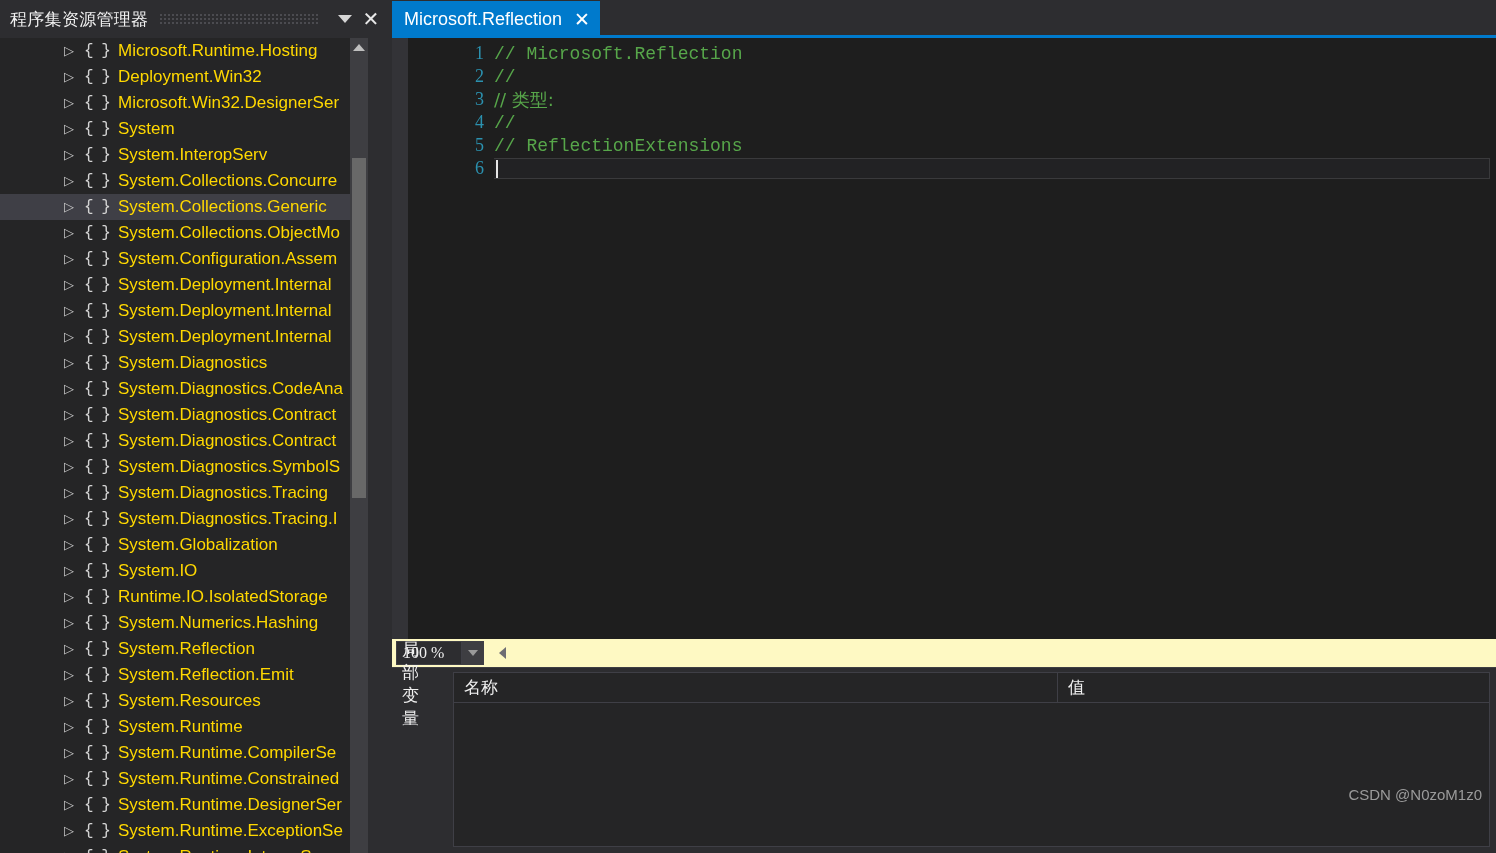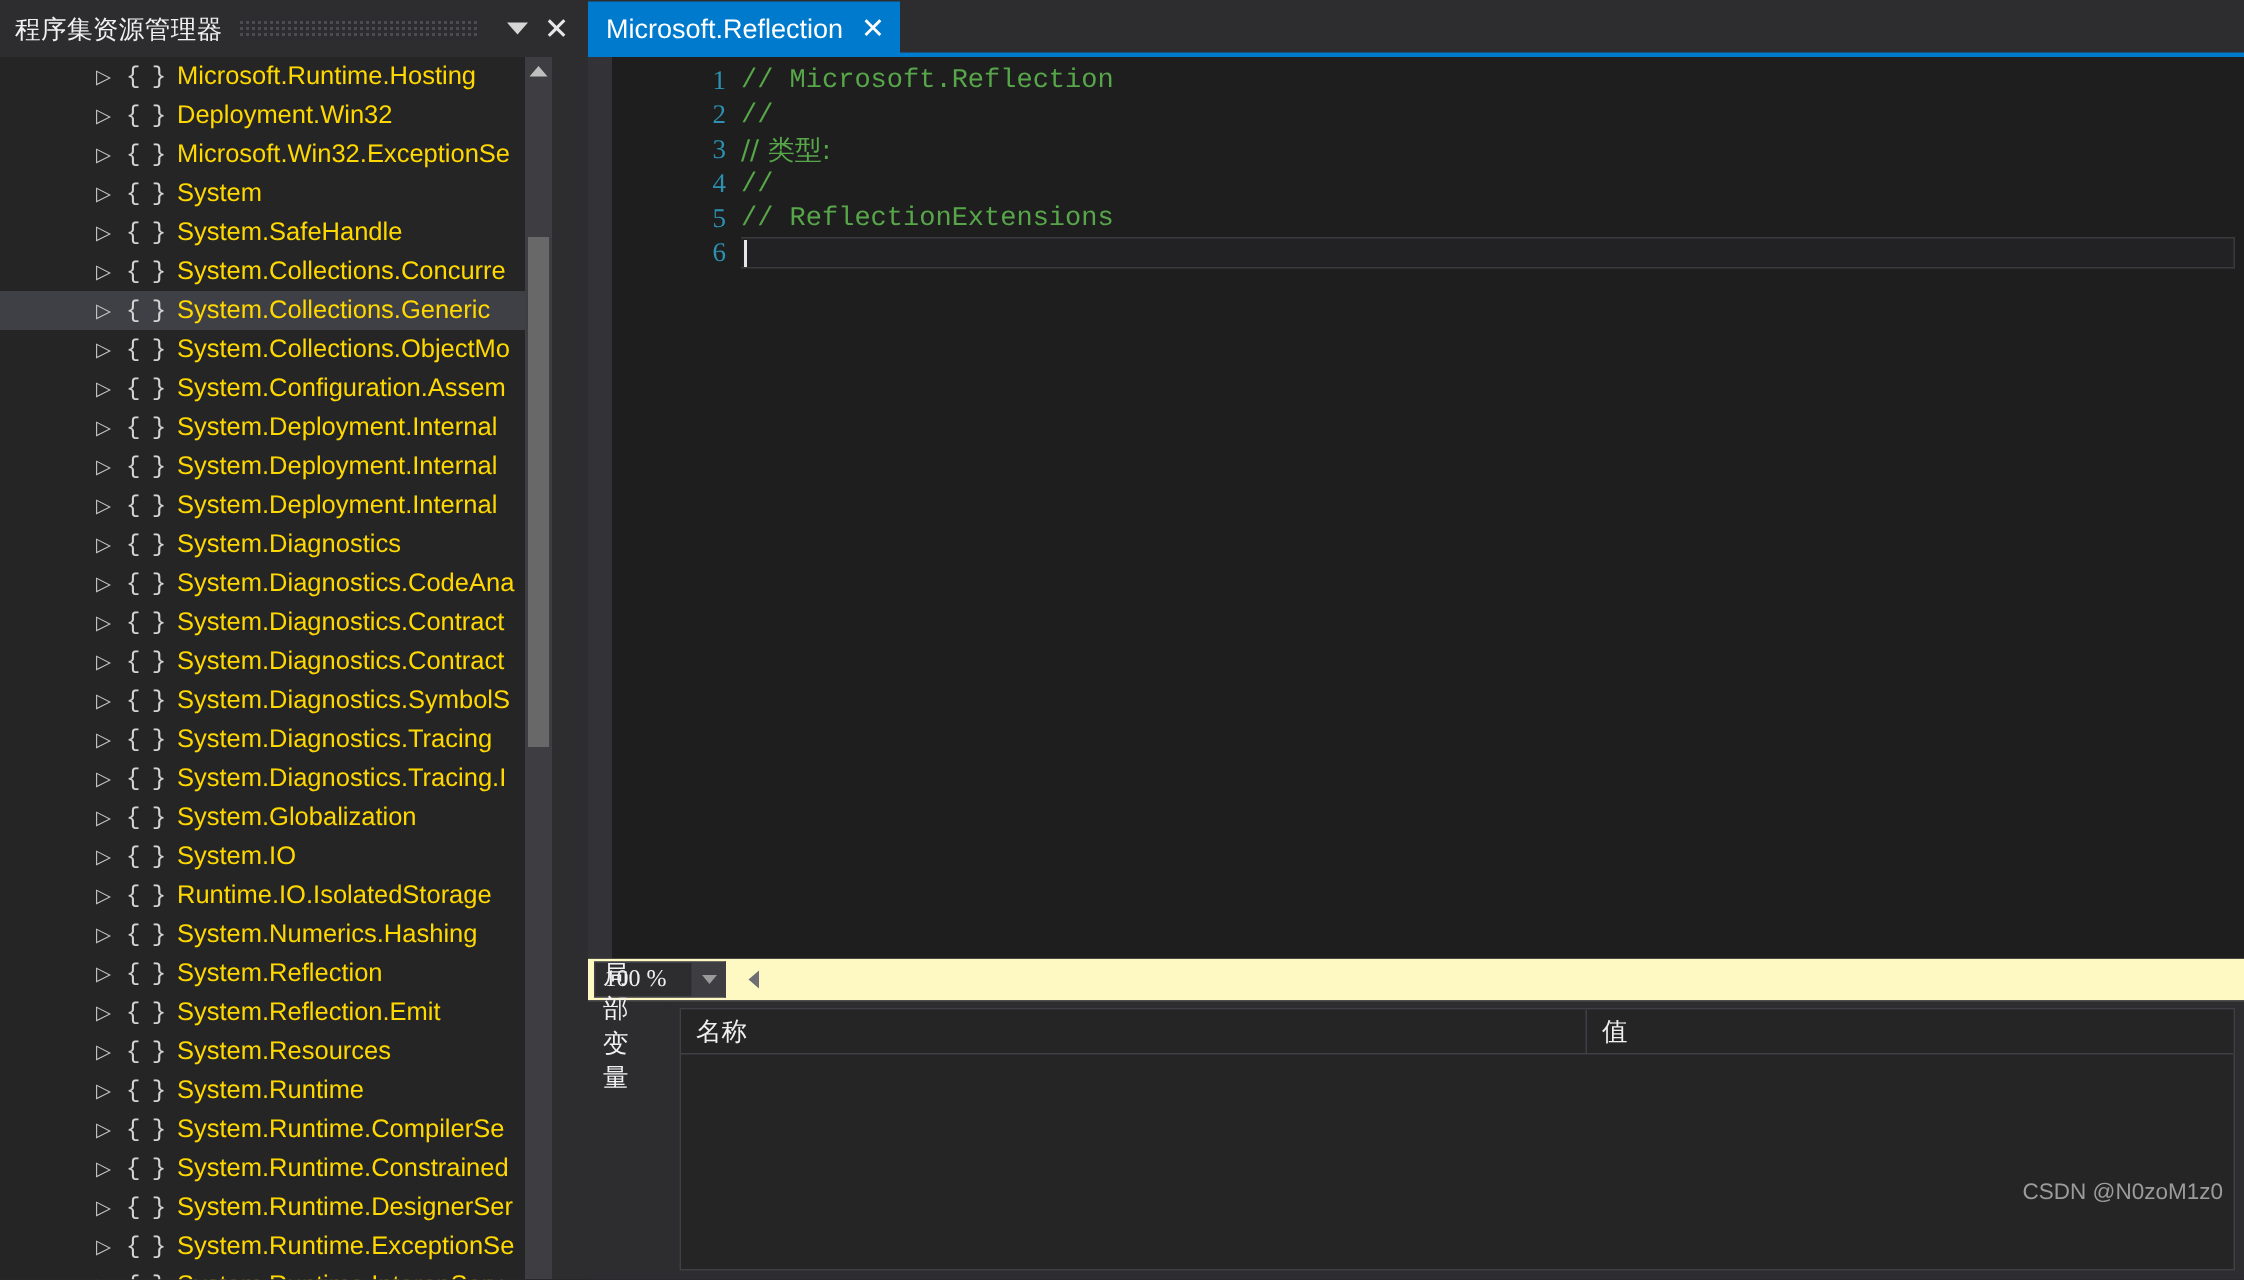--- a/index.html
+++ b/index.html
@@ -383,31 +383,31 @@
             <span class="ns-label">Microsoft.Runtime.Hosting</span>
           </div>
           <div class="tree-row">
             <span class="expander-glyph">▷</span>
             <span class="ns-icon">{ }</span>
             <span class="ns-label">Deployment.Win32</span>
           </div>
           <div class="tree-row">
             <span class="expander-glyph">▷</span>
             <span class="ns-icon">{ }</span>
-            <span class="ns-label">Microsoft.Win32.ExceptionSe</span>
+            <span class="ns-label">Microsoft.Win32.DesignerSer</span>
           </div>
           <div class="tree-row">
             <span class="expander-glyph">▷</span>
             <span class="ns-icon">{ }</span>
             <span class="ns-label">System</span>
           </div>
           <div class="tree-row">
             <span class="expander-glyph">▷</span>
             <span class="ns-icon">{ }</span>
-            <span class="ns-label">System.SafeHandle</span>
+            <span class="ns-label">System.InteropServ</span>
           </div>
           <div class="tree-row">
             <span class="expander-glyph">▷</span>
             <span class="ns-icon">{ }</span>
             <span class="ns-label">System.Collections.Concurre</span>
           </div>
           <div class="tree-row selected">
             <span class="expander-glyph">▷</span>
             <span class="ns-icon">{ }</span>
             <span class="ns-label">System.Collections.Generic</span>

